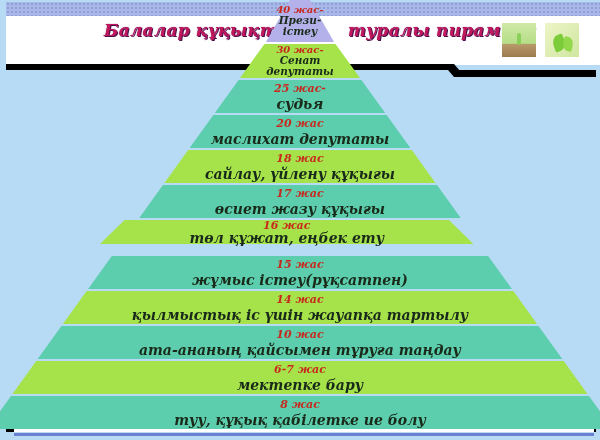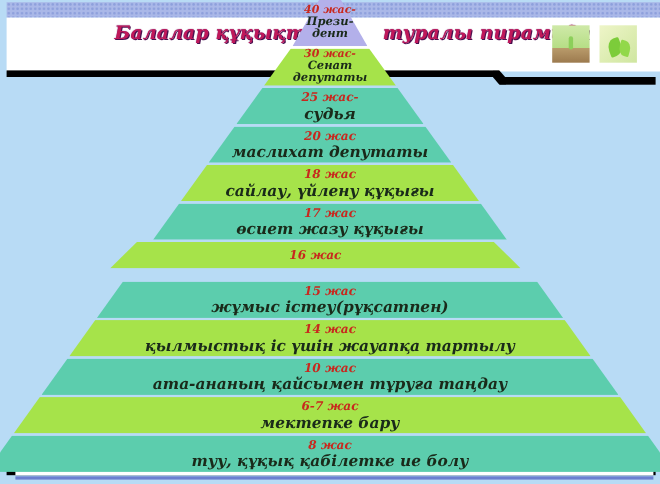--- a/index.html
+++ b/index.html
@@ -63,21 +63,21 @@
   <div class="bottom-bar"></div>
   <div class="bottom-white"></div>
   <div class="bottom-strip"></div>
 
   <div id="pyramid">
       <div class="band small" style="left: 265.92px; top: 0px; width: 68.16px; height: 42px;">
         <div class="band-shape" style="background: rgb(179, 176, 234); clip-path: polygon(35.3286% 0px, 64.6714% 0px, 100% 100%, 0px 100%);"></div>
         <div class="band-text stacked">
           <span class="age">40 жас-</span>
           <span class="right">Прези-</span>
-          <span class="right">дент</span>
+          <span class="right">істеу</span>
         </div>
       </div>
       <div class="band small" style="left: 240px; top: 44px; width: 120px; height: 34px;">
         <div class="band-shape" style="background: rgb(166, 227, 74); clip-path: polygon(20.4% 0px, 79.6% 0px, 100% 100%, 0px 100%);"></div>
         <div class="band-text stacked">
           <span class="age">30 жас-</span>
           <span class="right">Сенат</span>
           <span class="right">депутаты</span>
         </div>
       </div>
@@ -106,20 +106,21 @@
         <div class="band-shape" style="background: rgb(92, 205, 173); clip-path: polygon(7.38806% 0px, 92.6119% 0px, 100% 100%, 0px 100%);"></div>
         <div class="band-text">
           <span class="age">17 жас</span>
           <span class="right">өсиет жазу құқығы</span>
         </div>
       </div>
       <div class="band" style="left: 100px; top: 220px; width: 373.44px; height: 24px;">
         <div class="band-shape" style="background: rgb(166, 227, 74); clip-path: polygon(6.55527% 0px, 93.4447% 0px, 100% 100%, 0px 100%);"></div>
         <div class="band-text">
           <span class="age">16 жас</span>
+          <span class="right">төл құжат, еңбек ету</span>
         </div>
       </div>
       <div class="band" style="left: 88.08px; top: 256px; width: 423.84px; height: 33px;">
         <div class="band-shape" style="background: rgb(92, 205, 173); clip-path: polygon(5.60589% 0px, 94.3941% 0px, 100% 100%, 0px 100%);"></div>
         <div class="band-text">
           <span class="age">15 жас</span>
           <span class="right">жұмыс істеу(рұқсатпен)</span>
         </div>
       </div>
       <div class="band" style="left: 62.88px; top: 291px; width: 474.24px; height: 33px;">

